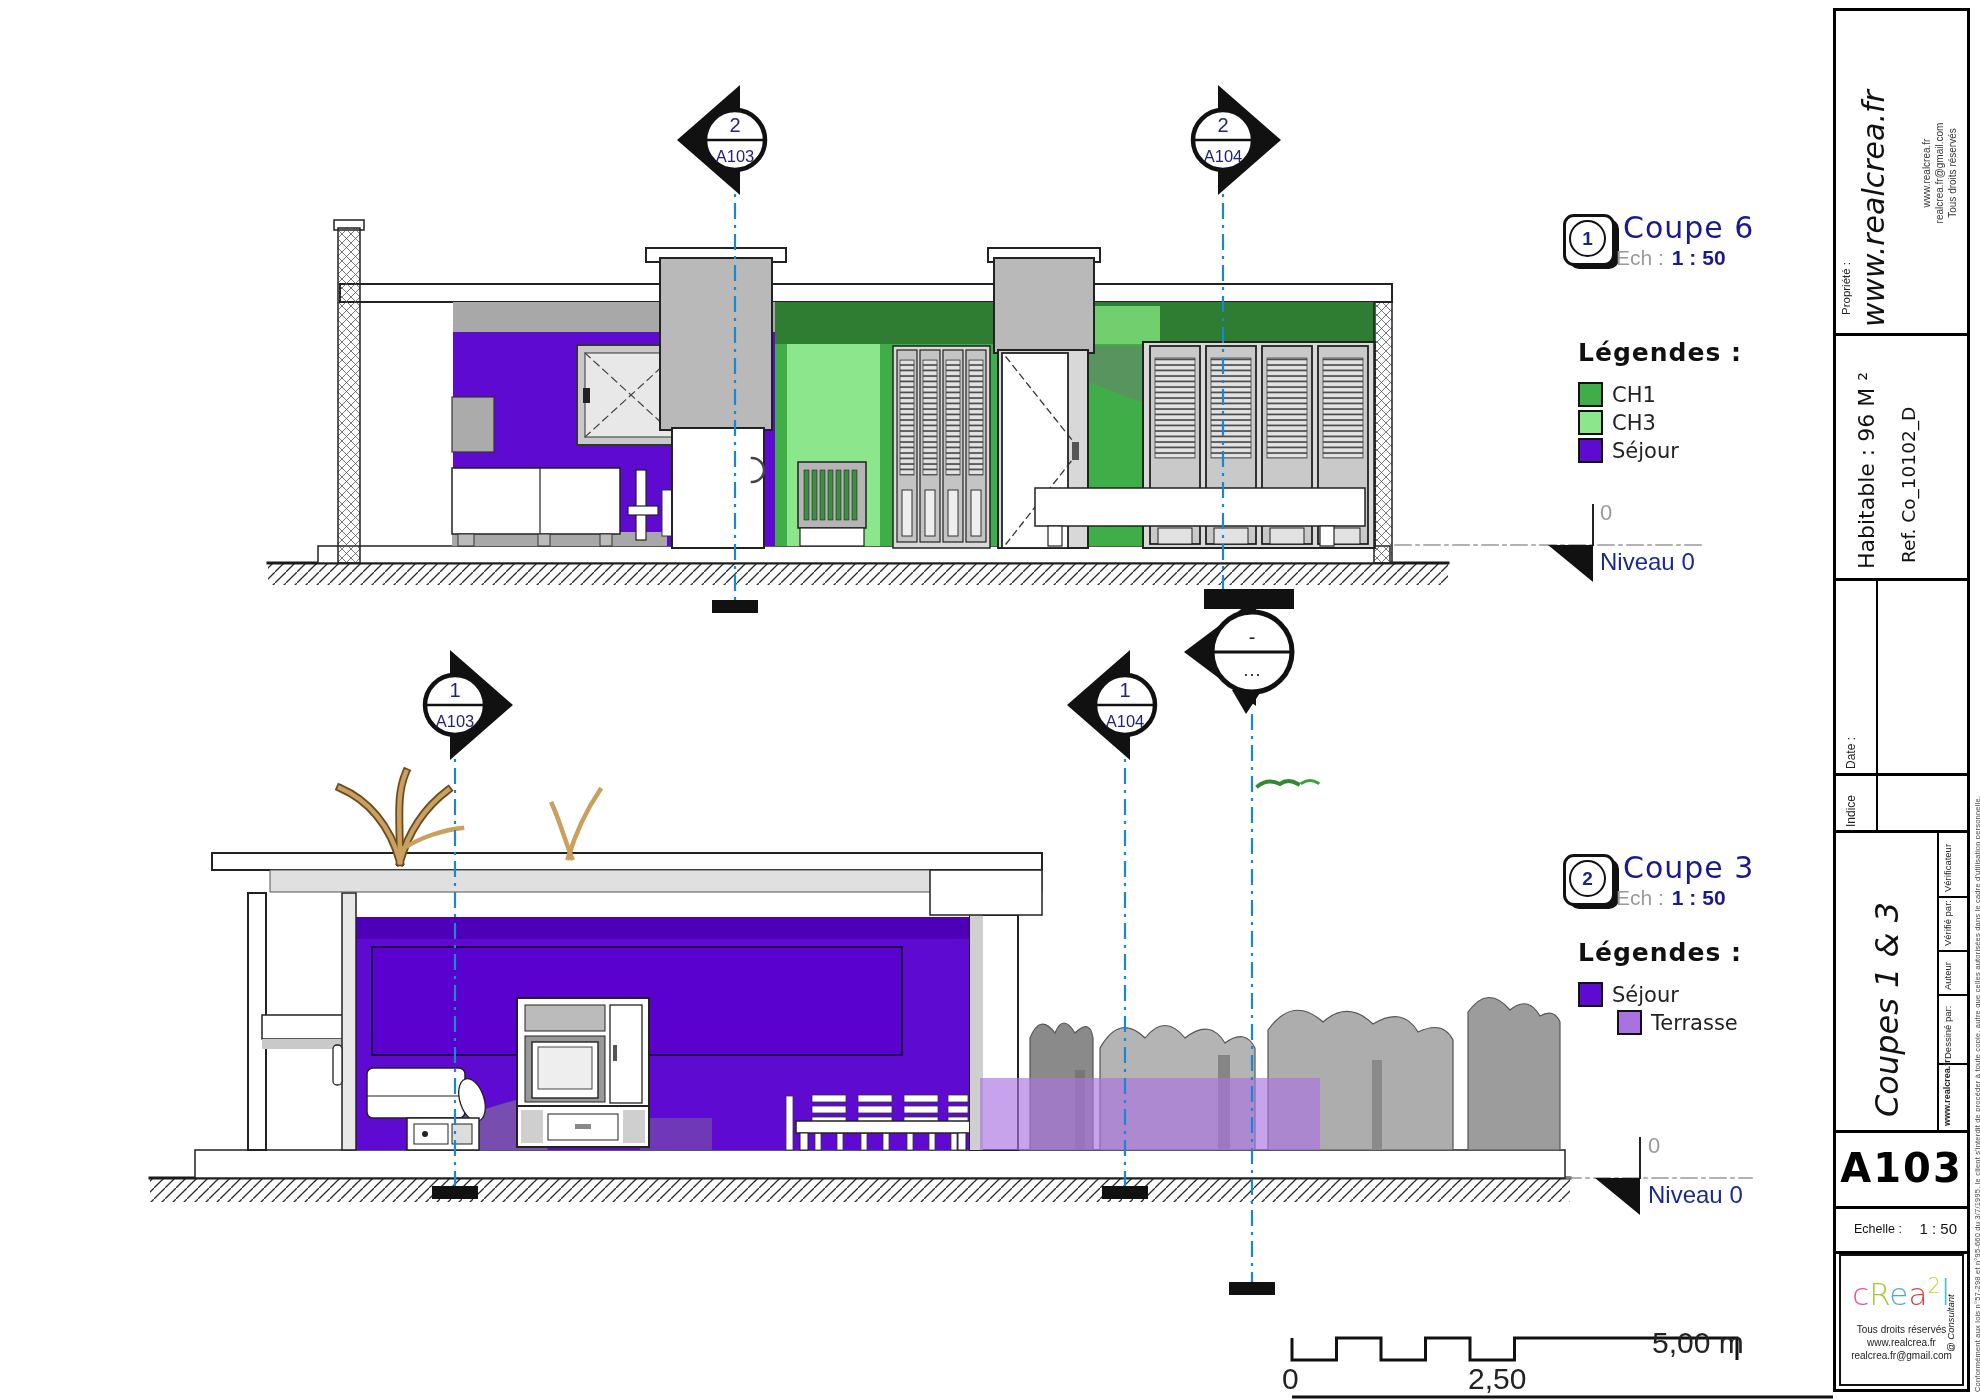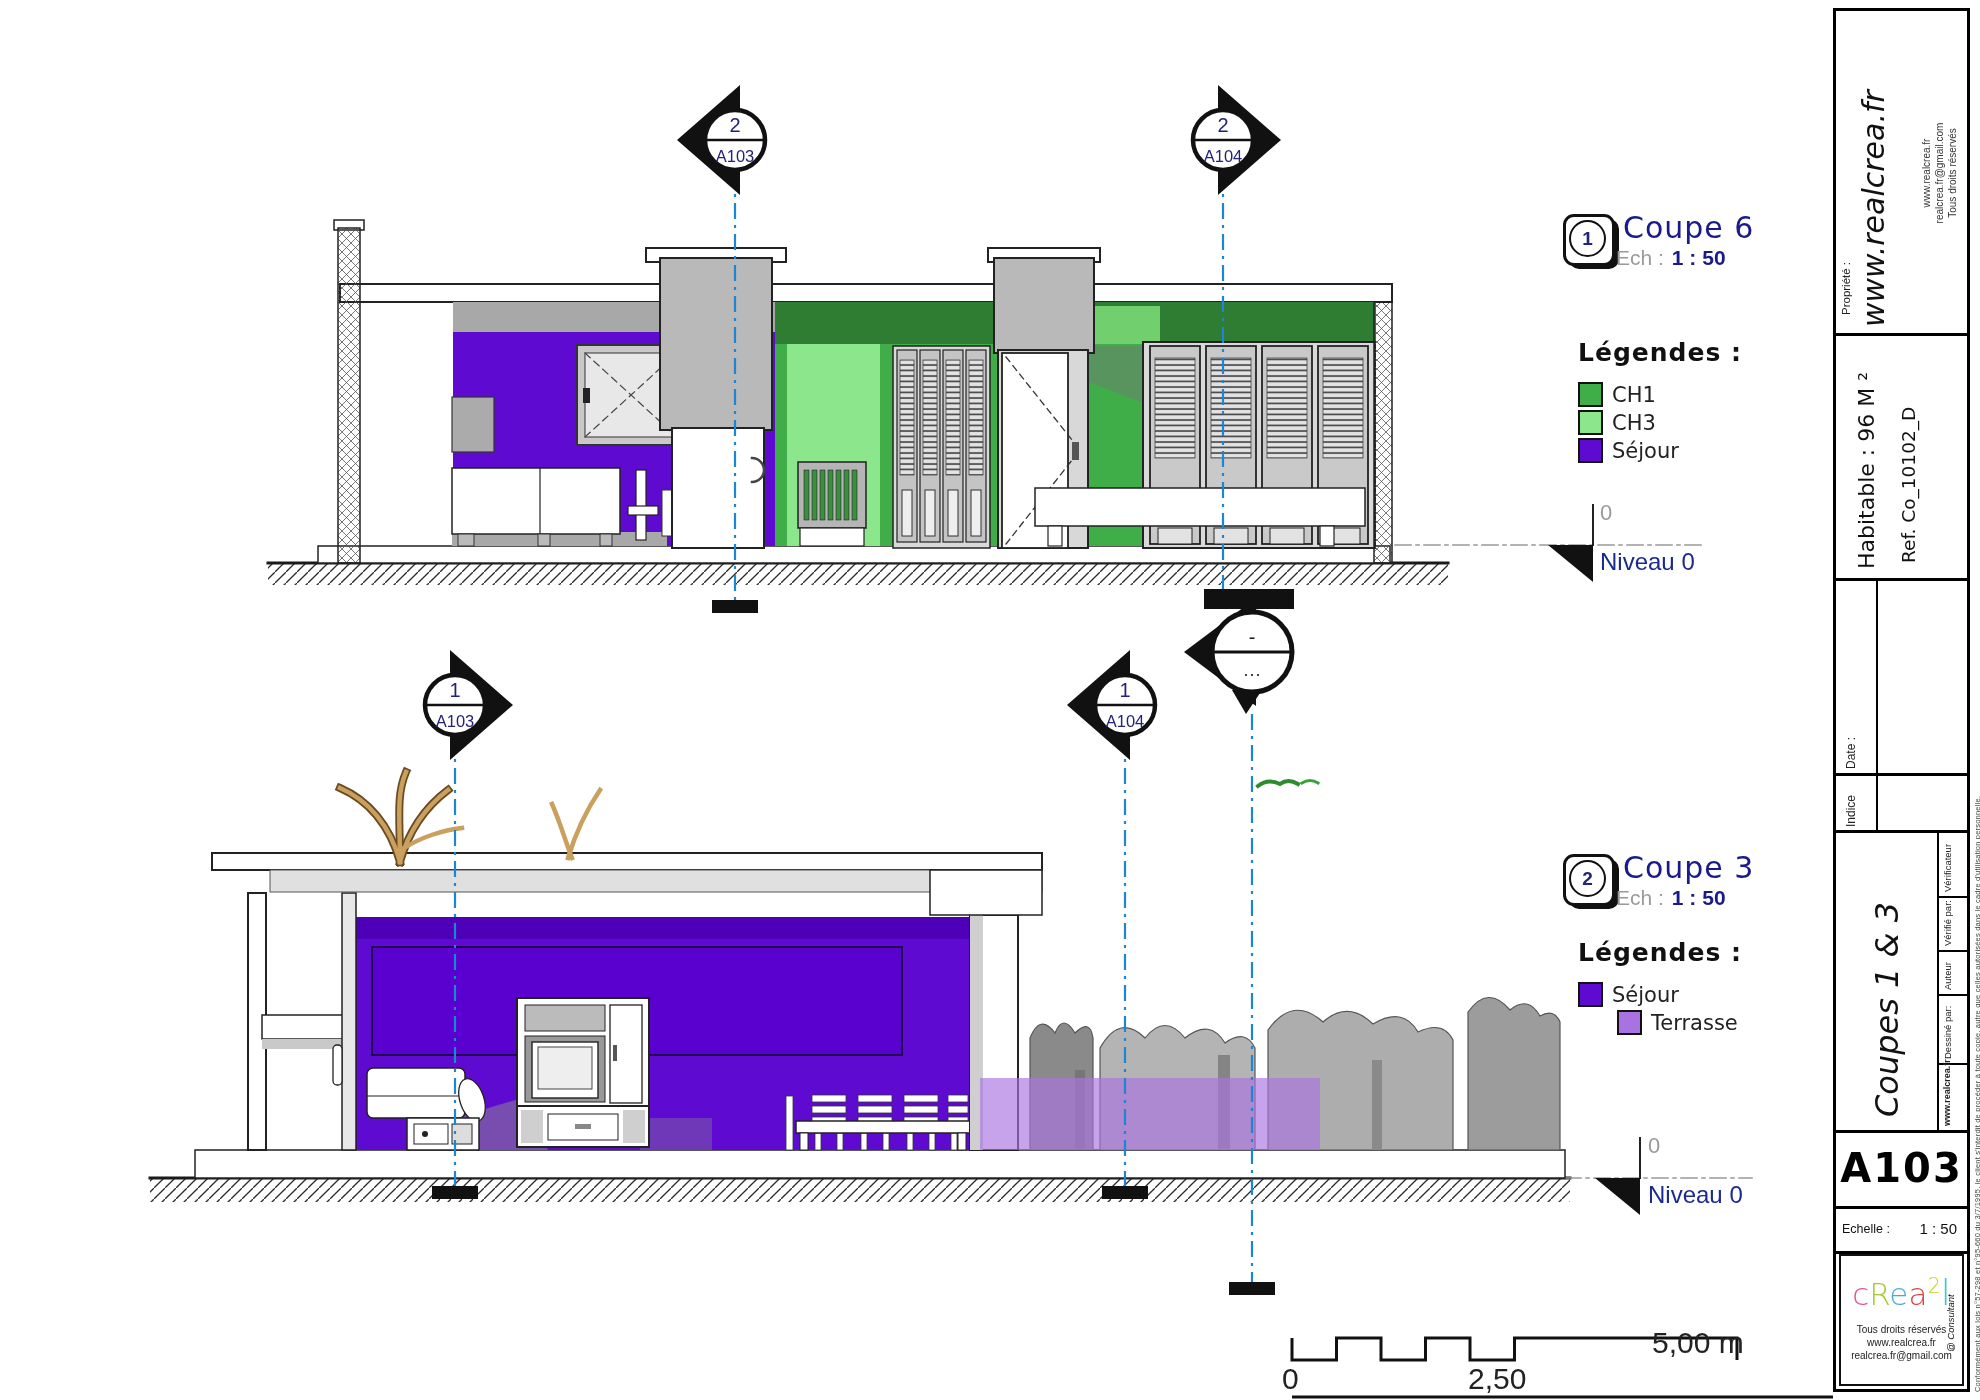--- a/index.html
+++ b/index.html
@@ -37,21 +37,21 @@
   
   .tblock{position:absolute;left:1833px;top:8px;width:137px;height:1384px;
     border:3px solid #000;box-sizing:border-box;background:#fff;}
   .tb-line{position:absolute;background:#000;}
   .tb-h{height:2.5px;left:0;right:0;}
   .small-cap{font-size:11.5px;color:#222;}
   .hand{font-family:"DejaVu Sans",sans-serif;}
   .band5-num{position:absolute;left:0;right:0;top:1119px;height:76px;display:flex;align-items:center;
     justify-content:center;font-size:40px;font-weight:bold;letter-spacing:2px;color:#000;}
   .band6{position:absolute;left:0;right:0;top:1195px;height:45px;display:flex;align-items:center;}
-  .band6 .lab{font-size:12.5px;margin-left:6px;color:#111;}
+  .band6 .lab{font-size:12.5px;margin-left:18px;color:#111;}
   .band6 .val{font-size:15px;margin-left:auto;margin-right:10px;color:#111;}
   .band7{position:absolute;left:3px;right:3px;top:1243px;bottom:3px;border:2px solid #111;}
   .logo-line{text-align:center;margin-top:16px;font-family:"DejaVu Sans",sans-serif;font-weight:300;}
   .logo-ch{font-size:31px;}
   .logo-sup{font-size:21px;position:relative;top:-12px;}
   .logo-tall{font-size:36px;}
   .tb-footer{margin-top:10px;text-align:center;line-height:13px;}
   .tb-footer div{font-size:10px;color:#222;}
   .fine-print{font-size:7.5px;color:#444;letter-spacing:0.2px;}
 </style>

